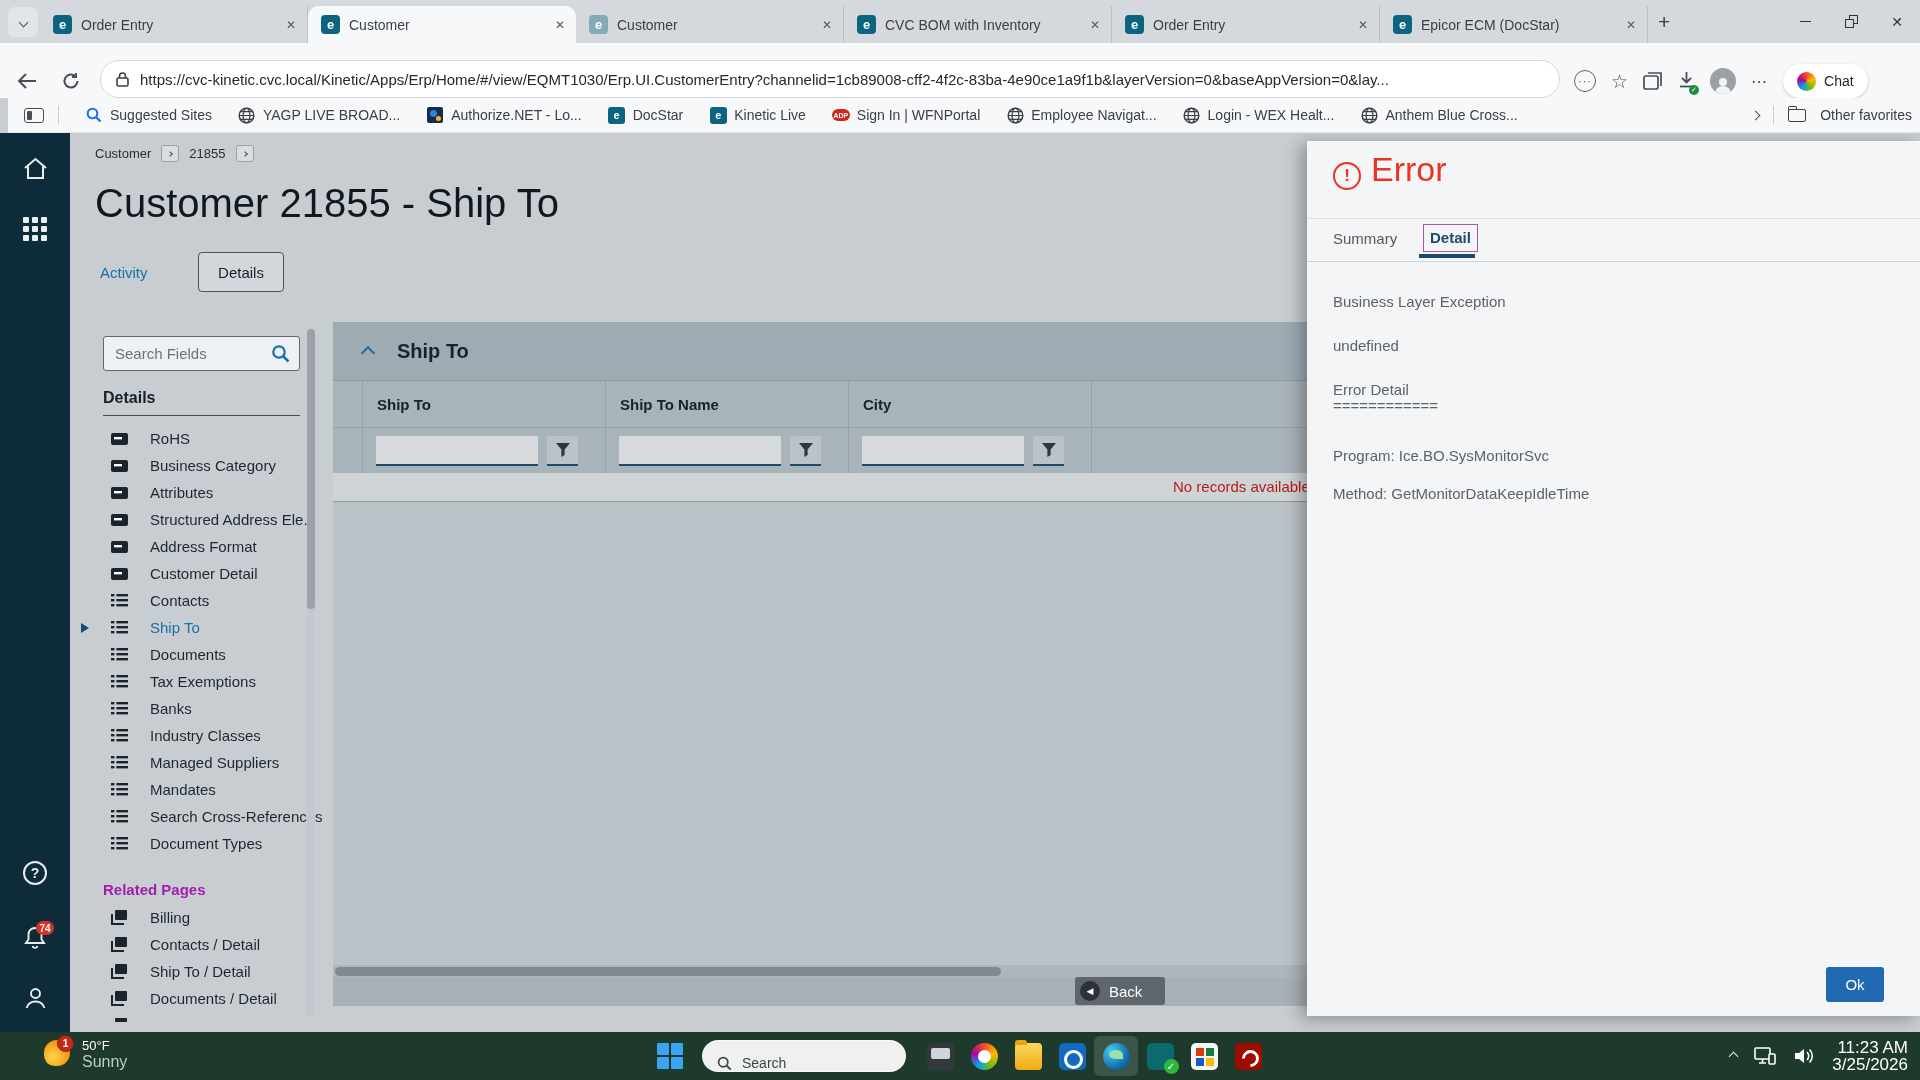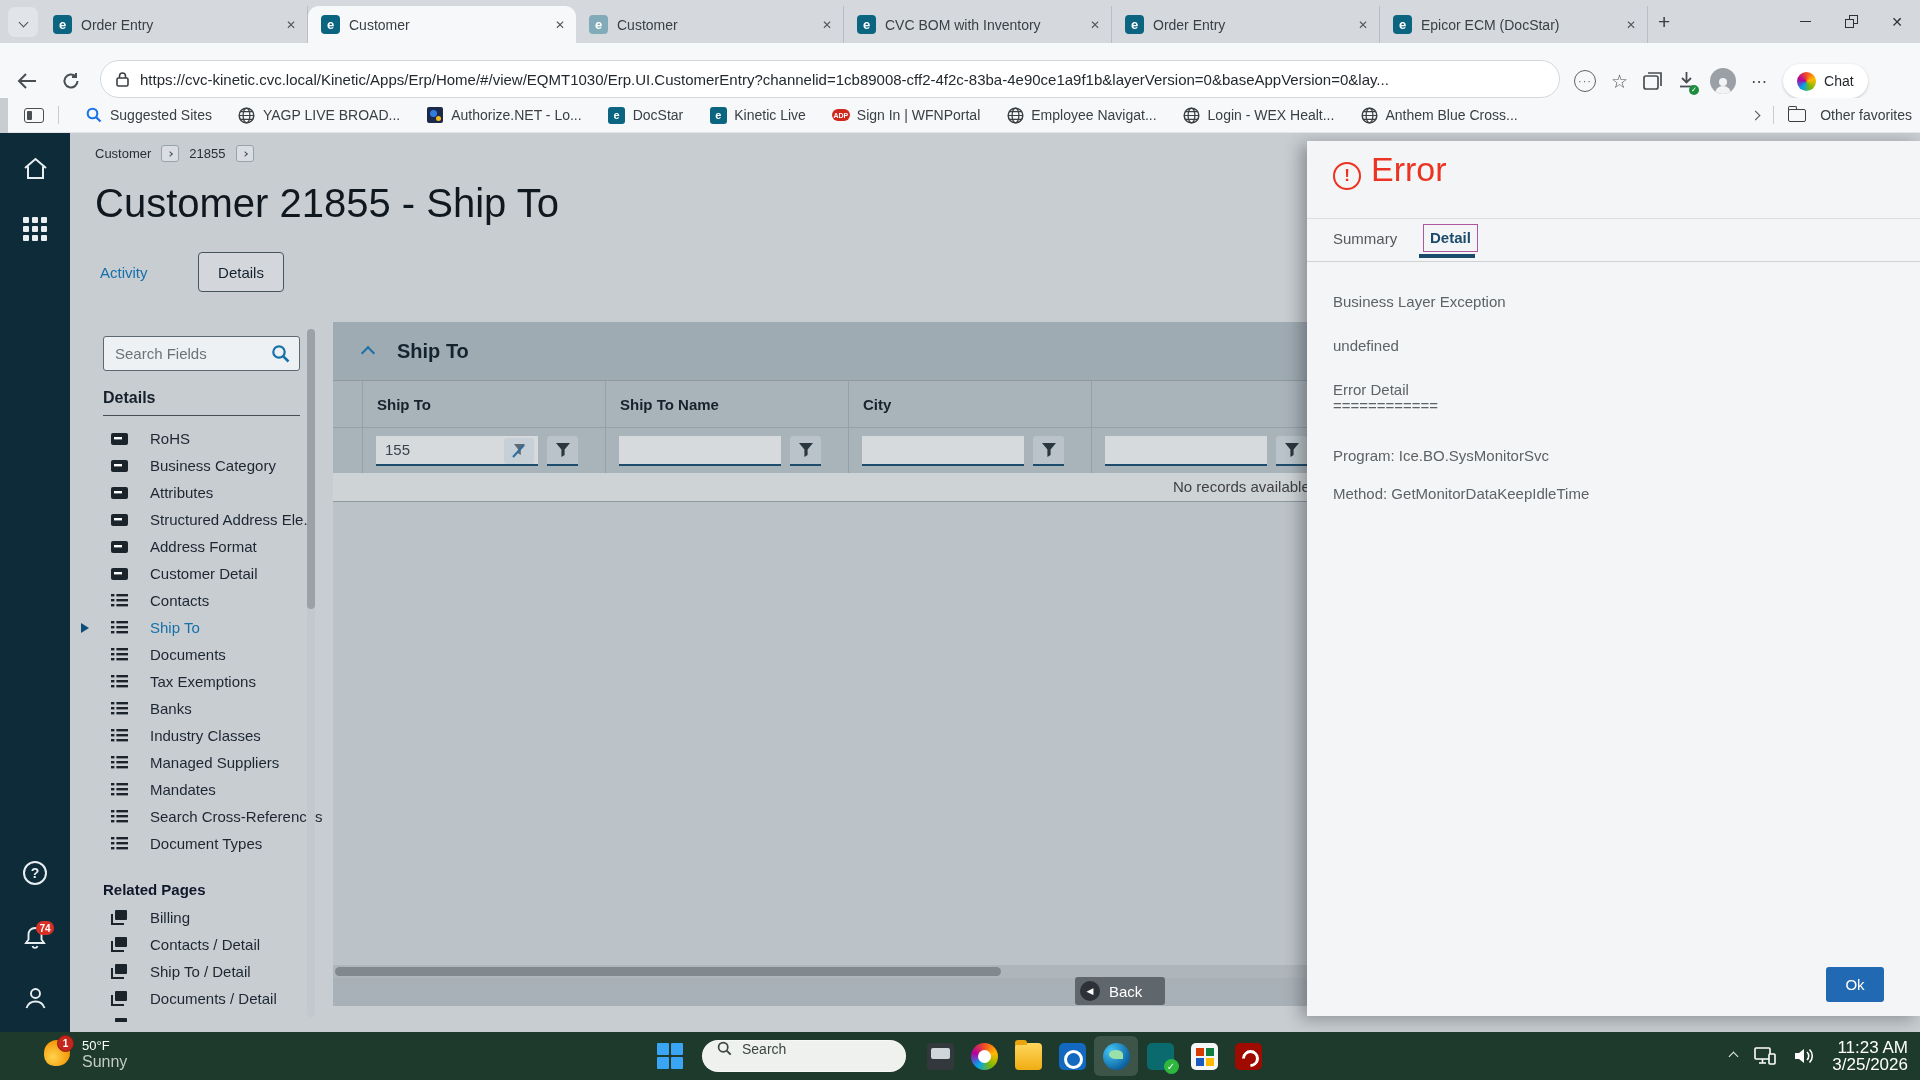--- a/index.html
+++ b/index.html
@@ -81,39 +81,39 @@
 
 .fields-search{position:absolute;left:103px;top:203px;width:197px;height:35px;border:1px solid #5d6871;border-radius:3px;background:#eef1f3;display:flex;align-items:center;padding:0 9px 0 11px;gap:6px}
 .fields-search input{border:none;background:transparent;outline:none;flex:1;min-width:0;font-size:15px;color:#333;font-family:inherit}
 .fields-search input::placeholder{color:#6b737a}
 .details-hdr{position:absolute;left:103px;top:256px;width:197px;font-size:16px;font-weight:bold;color:#16202a;padding-bottom:8px;border-bottom:1px solid #454d54}
 .nav-list{position:absolute;left:95px;top:292px;width:230px}
 .nrow{height:27px;display:flex;align-items:center;gap:22px;padding-left:15px;font-size:15px;color:#1d2732;position:relative}
 .nrow.sel{color:#1670a9}
 .nicon{width:18px;display:flex;align-items:center;justify-content:center;flex:none}
 .arrow{position:absolute;left:-14px;width:0;height:0;border-left:8px solid #0f4d79;border-top:5px solid transparent;border-bottom:5px solid transparent}
-.related-hdr{position:absolute;left:103px;top:748px;font-size:15px;font-weight:bold;color:#0f172a}
+.related-hdr{position:absolute;left:103px;top:748px;font-size:15px;font-weight:bold;color:#a21caf}
 .related-list{position:absolute;left:95px;top:771px;width:230px;height:118px;overflow:hidden}
 .pscroll{position:absolute;left:307px;top:196px;width:8px;height:688px;background:#c2c8cd;border-radius:4px}
 .pthumb{position:absolute;left:0;top:0;width:8px;height:280px;background:#9aa2a8;border-radius:4px}
 
 
 .grid{position:absolute;left:333px;top:189px;width:1300px;height:684px}
 .g-section{position:absolute;top:0;left:0;right:0;height:59px;background:#9fabb3;display:flex;align-items:center;border-bottom:1px solid #8d98a0}
 .g-sec-chev{margin:4px 24px 0 30px}
 .g-title{font-size:20px;font-weight:bold;color:#132430}
 .g-colhead{position:absolute;top:59px;left:0;right:0;height:46px;background:#a9b3ba;display:flex}
 .g-handle{width:30px;border-right:1px solid #95a0a8;flex:none}
 .g-col{width:243px;border-right:1px solid #95a0a8;display:flex;align-items:center;padding-left:14px;font-weight:bold;font-size:15px;color:#16222c;flex:none}
 .g-filters{position:absolute;top:105px;left:0;right:0;height:46px;background:#a9b3ba;display:flex;border-top:1px solid #95a0a8}
 .f-cell{width:243px;display:flex;align-items:center;padding-left:13px;gap:9px;border-right:1px solid #95a0a8;position:relative;flex:none}
 .f-input{width:162px;height:30px;background:#d7dadc;border:none;outline:none;border-bottom:2px solid #1d4c6d;font-size:15px;color:#39434e;padding:0 36px 0 9px;font-family:inherit}
 .f-clear{position:absolute;left:141px;top:10px;width:30px;height:26px;background:#c6d0d6;border-radius:3px;display:flex;align-items:center;justify-content:center}
 .f-funnel{width:31px;height:30px;background:#b9c3c9;border-bottom:2px solid #1d4c6d;border-radius:3px 3px 0 0;display:flex;align-items:center;justify-content:center;flex:none}
-.g-norec{position:absolute;top:151px;left:0;right:0;height:29px;background:#ced3d6;border-bottom:1px solid #8d98a0;font-size:15px;color:#404040;line-height:28px}
+.g-norec{position:absolute;top:151px;left:0;right:0;height:29px;background:#ced3d6;border-bottom:1px solid #8d98a0;font-size:15px;color:#b91c1c;line-height:28px}
 .g-norec span{position:absolute;left:840px;white-space:nowrap}
 .g-body{position:absolute;top:180px;left:0;right:0;height:463px;background:#bbc2c8}
 .g-hscroll{position:absolute;top:643px;left:0;right:0;height:13px;background:#aeb5bb}
 .g-hthumb{position:absolute;left:2px;top:2px;width:666px;height:9px;border-radius:5px;background:#81898f}
 .g-footer{position:absolute;top:656px;left:0;right:0;height:28px;background:#a9b1b8}
 .back-btn{position:absolute;left:742px;top:655px;width:90px;height:28px;background:#5f666c;border-radius:3px;color:#fff;display:flex;align-items:center;gap:9px;padding-left:5px;font-size:15px}
 .back-circle{width:20px;height:20px;border-radius:50%;background:#2c3237;display:flex;align-items:center;justify-content:center;font-size:9px;color:#fff;flex:none}
 
 
 .errpanel{position:absolute;left:1307px;top:8px;width:613px;height:875px;background:#f4f5f6;box-shadow:-6px 3px 16px rgba(0,0,0,.3);z-index:5}
@@ -129,21 +129,21 @@
 
 
 .taskbar{position:absolute;left:0;top:1032px;width:1920px;height:48px;background:#1e3a2c}
 .weather{position:absolute;left:44px;top:5px;display:flex;align-items:center;gap:12px}
 .sun{width:26px;height:26px;border-radius:50% 50% 50% 40%;background:radial-gradient(circle at 35% 65%,#ffd34d,#f29100 75%);position:relative}
 .wbadge{position:absolute;left:13px;top:-5px;min-width:17px;height:17px;border-radius:9px;background:#c4281c;color:#fff;font-size:10px;font-weight:bold;display:flex;align-items:center;justify-content:center;border:1px solid #8f1b12}
 .wtemp{font-size:13px;color:#fff;line-height:17px}
 .wcond{font-size:16px;color:#c2cbc5;line-height:15px}
 .startbtn{position:absolute;left:656px;top:10px;width:28px;height:28px;display:grid;grid-template-columns:12px 12px;grid-template-rows:12px 12px;gap:2px;place-content:center}
 .startbtn i{background:#3aa5f5;border-radius:1px}
-.tsearch{position:absolute;left:702px;top:8px;width:204px;height:32px;border-radius:16px;background:#eef1ee;display:flex;align-items:flex-start;gap:10px;padding-left:14px;font-size:14px;color:#3c453f;border:1px solid rgba(255,255,255,.45)}
+.tsearch{position:absolute;left:702px;top:8px;width:204px;height:32px;border-radius:16px;background:#eef1ee;display:flex;align-items:flex-end;gap:10px;padding-left:14px;font-size:14px;color:#3c453f;border:1px solid rgba(255,255,255,.45)}
 .ticons{position:absolute;left:918px;top:4px;display:flex}
 .tslot{width:44px;height:40px;display:flex;align-items:center;justify-content:center;border-radius:6px;position:relative;margin-right:0}
 .tslot.active{background:rgba(255,255,255,.14)}
 .ti{width:27px;height:27px;position:relative;flex:none}
 .ti-remote-desktop{background:#33383d;border-radius:4px}
 .ti-remote-desktop::before{content:'';position:absolute;left:4px;top:5px;right:4px;height:11px;background:#cfd6db;border-radius:2px}
 .ti-copilot{background:conic-gradient(#f25022,#ffb900,#7fba00,#00a4ef,#b4009e,#f25022);border-radius:50%}
 .ti-copilot::before{content:'';position:absolute;inset:7px;background:#fff;border-radius:50%}
 .ti-file-explorer{background:linear-gradient(#ffd75e,#f0ad12);border-radius:4px}
 .ti-file-explorer::before{content:'';position:absolute;left:0;top:-3px;width:12px;height:5px;background:#e8a50e;border-radius:3px 3px 0 0}
@@ -676,34 +676,20 @@
       </div>
       <div class="g-colhead">
           <div class="g-handle"></div>
           <div class="g-col">Ship To</div>
           <div class="g-col">Ship To Name</div>
           <div class="g-col">City</div>
         </div>
       <div class="g-filters">
           <div class="g-handle"></div>
           <div class="f-cell">
-            <input class="f-input" value="155" style="">
-            <span class="f-clear">
-              <svg width="16" height="14" viewBox="0 0 16 14">
-                <path d="M3 0h11L9.8 5.2V11l-2.8-1.8V5.2Z" fill="#5d6a74"></path>
-                <path d="M2 13L13 1" stroke="#2f6d9e" stroke-width="2"></path>
-              </svg>
-            </span>
-            <span class="f-funnel">
-              <svg width="14" height="14" viewBox="0 0 14 14">
-                <path d="M0 0h14L8.6 6.5V12l-3.2 2V6.5Z" fill="#2a3640"></path>
-              </svg>
-            </span>
-          </div>
-          <div class="f-cell">
             <input class="f-input" style="">
             <span class="f-funnel">
               <svg width="14" height="14" viewBox="0 0 14 14">
                 <path d="M0 0h14L8.6 6.5V12l-3.2 2V6.5Z" fill="#2a3640"></path>
               </svg>
             </span>
           </div>
           <div class="f-cell">
             <input class="f-input" style="">
             <span class="f-funnel">

